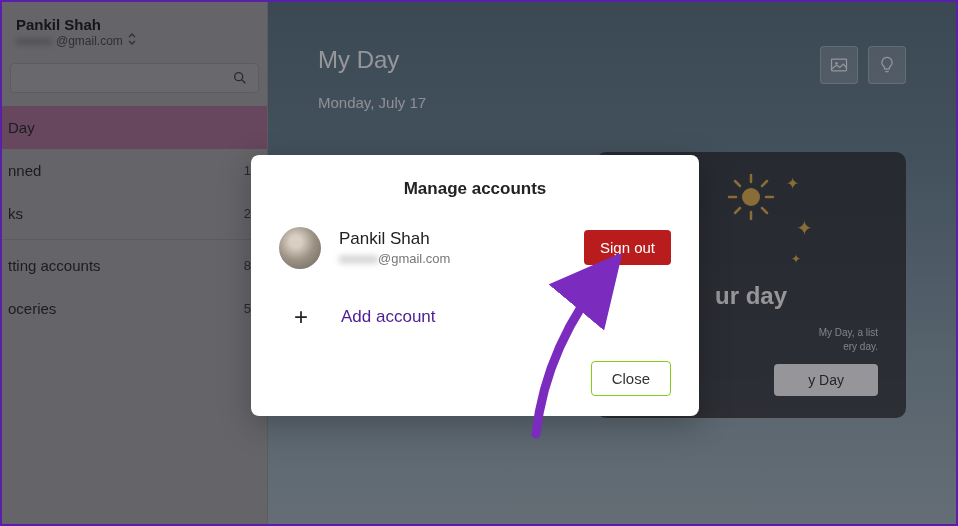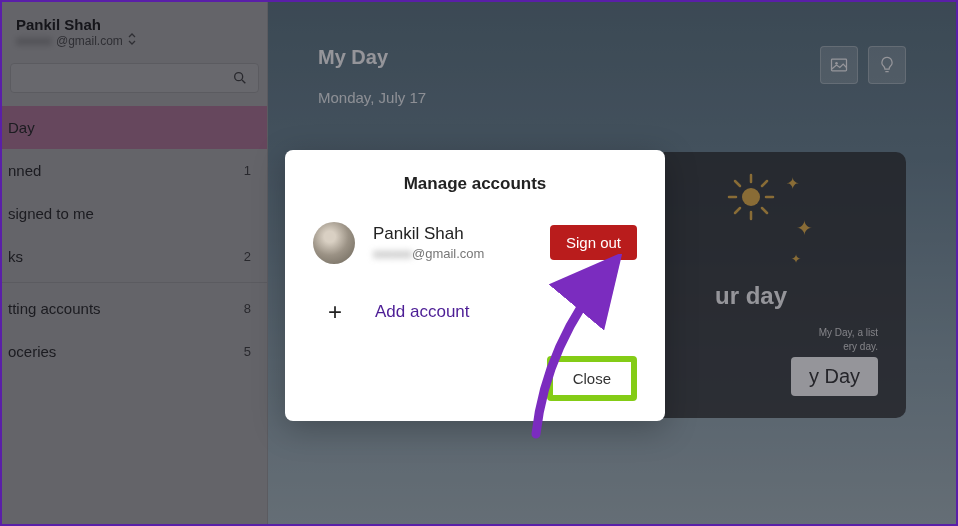--- a/index.html
+++ b/index.html
@@ -20,48 +20,48 @@
 .search-icon-svg { width: 16px; height: 16px; }
 
 .nav-list { list-style: none; }
 .nav-item { display: flex; align-items: center; justify-content: space-between; padding: 13px 16px 13px 6px; font-size: 15px; color: #333; cursor: pointer; }
 .nav-item.selected { background: #f9a8d4; }
 .nav-badge { font-size: 13px; color: #555; }
 .nav-divider { height: 1px; background: #ddd; margin: 4px 0; }
 
 .main { flex: 1; position: relative; background: linear-gradient(180deg, #5c7580 0%, #6b8491 30%, #8fa5ae 70%, #a8b8bd 100%); }
 .header { padding: 44px 50px 10px; color: #fff; display: flex; justify-content: space-between; align-items: flex-start; }
-.header-title { font-size: 20px; font-weight: 700; }
+.header-title { font-size: 24px; font-weight: 400; }
 .header-date { font-size: 15px; font-weight: 400; color: #f0f4f6; margin-top: 20px; }
 .header-actions { display: flex; gap: 10px; }
 .icon-btn { width: 38px; height: 38px; border-radius: 4px; background: rgba(255,255,255,0.2); border: 1px solid rgba(255,255,255,0.3); display: flex; align-items: center; justify-content: center; cursor: pointer; }
 .icon-btn svg { width: 20px; height: 20px; fill: #fff; }
 
 .focus-card { position: absolute; right: 50px; top: 150px; width: 310px; background: rgba(40,40,40,0.78); border-radius: 10px; padding: 30px 28px 64px; color: #fff; }
 .sun-icon { position: absolute; left: 130px; top: 20px; }
 .sparkle { position: absolute; color: #e9b54a; font-size: 16px; }
 .focus-title { font-size: 24px; font-weight: 600; margin-top: 100px; text-align: center; }
 .focus-desc { font-size: 10px; color: #ddd; margin-top: 16px; line-height: 1.4; text-align: right; }
-.focus-btn { position: absolute; right: 28px; bottom: 22px; background: #fff; color: #333; border: none; border-radius: 4px; padding: 8px 18px; font-size: 20px; cursor: pointer; }
+.focus-btn { position: absolute; right: 28px; bottom: 22px; background: #fff; color: #333; border: none; border-radius: 4px; padding: 8px 34px; font-size: 14px; cursor: pointer; }
 
 .overlay { position: absolute; inset: 0; background: rgba(20,20,30,0.45); display: flex; align-items: center; justify-content: center; }
 
-.modal { width: 380px; background: #fff; border-radius: 8px; padding: 24px 28px 20px; box-shadow: 0 8px 32px rgba(0,0,0,0.25); position: relative; left: -4px; top: 22px; }
+.modal { width: 448px; background: #fff; border-radius: 8px; padding: 24px 28px 20px; box-shadow: 0 8px 32px rgba(0,0,0,0.25); position: relative; left: -4px; top: 22px; }
 .modal-title { text-align: center; font-size: 17px; font-weight: 600; color: #222; margin-bottom: 28px; }
 .account-row { display: flex; align-items: center; gap: 18px; margin-bottom: 30px; }
 .avatar { width: 42px; height: 42px; border-radius: 50%; background: radial-gradient(circle at 40% 35%, #d9d0c3 15%, #9b9285 50%, #6a6458 100%); flex-shrink: 0; }
 .account-text { flex: 1; }
 .acct-name { font-size: 17px; color: #222; }
 .acct-email { font-size: 13px; color: #777; margin-top: 2px; }
 .signout-btn { background: #b91c1c; color: #fff; border: none; border-radius: 4px; padding: 9px 16px; font-size: 15px; font-weight: 500; cursor: pointer; }
 .add-account-row { display: flex; align-items: center; gap: 26px; padding: 4px 0 30px 8px; cursor: pointer; }
 .plus-icon { font-size: 24px; font-weight: 300; color: #222; width: 28px; text-align: center; }
 .add-text { font-size: 17px; color: #4c1d95; text-align: right; }
 .modal-footer { display: flex; justify-content: flex-end; }
-.close-btn { background: #fff; border: 6px solid #84cc16; border-radius: 4px; padding: 8px 20px; font-size: 15px; color: #333; cursor: pointer; }
+.close-btn { background: #fff; border: 1px solid #84cc16; border-radius: 4px; padding: 8px 20px; font-size: 15px; color: #333; cursor: pointer; }
 
 .arrow { position: absolute; left: 514px; top: 252px; pointer-events: none; z-index: 20; }
 
 .dim-sidebar { filter: brightness(0.68); }
 </style>
 </head>
 <body>
 
 <div class="app">
   <aside class="sidebar dim-sidebar">
@@ -87,24 +87,20 @@
       </div>
     </div>
     <ul class="nav-list">
       <li class="nav-item selected">
         <span>Day</span>
         <span class="nav-badge"></span>
       </li>
       <li class="nav-item">
         <span>nned</span>
         <span class="nav-badge">1</span>
-      </li>
-      <li class="nav-item">
-        <span>signed to me</span>
-        <span class="nav-badge"></span>
       </li>
       <li class="nav-item">
         <span>ks</span>
         <span class="nav-badge">2</span>
       </li>
     </ul>
     <div class="nav-divider"></div>
     <ul class="nav-list">
       <li class="nav-item">
         <span>tting accounts</span>

